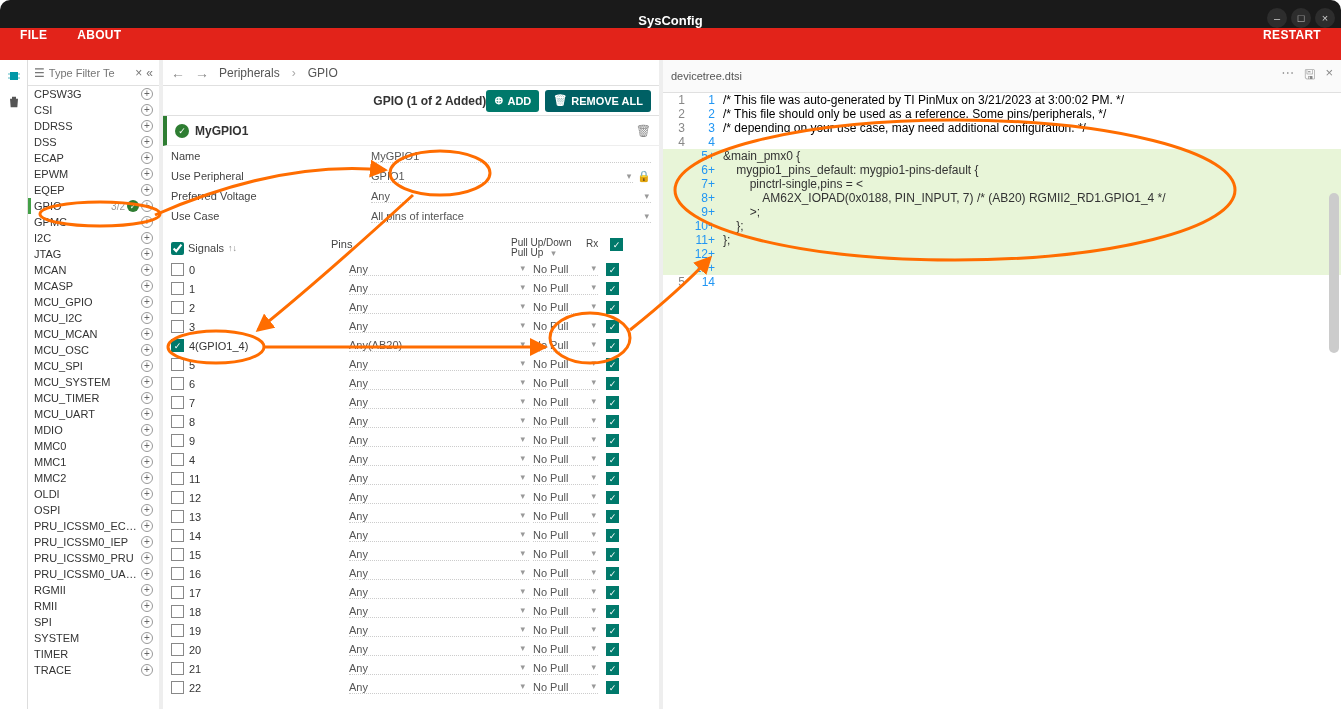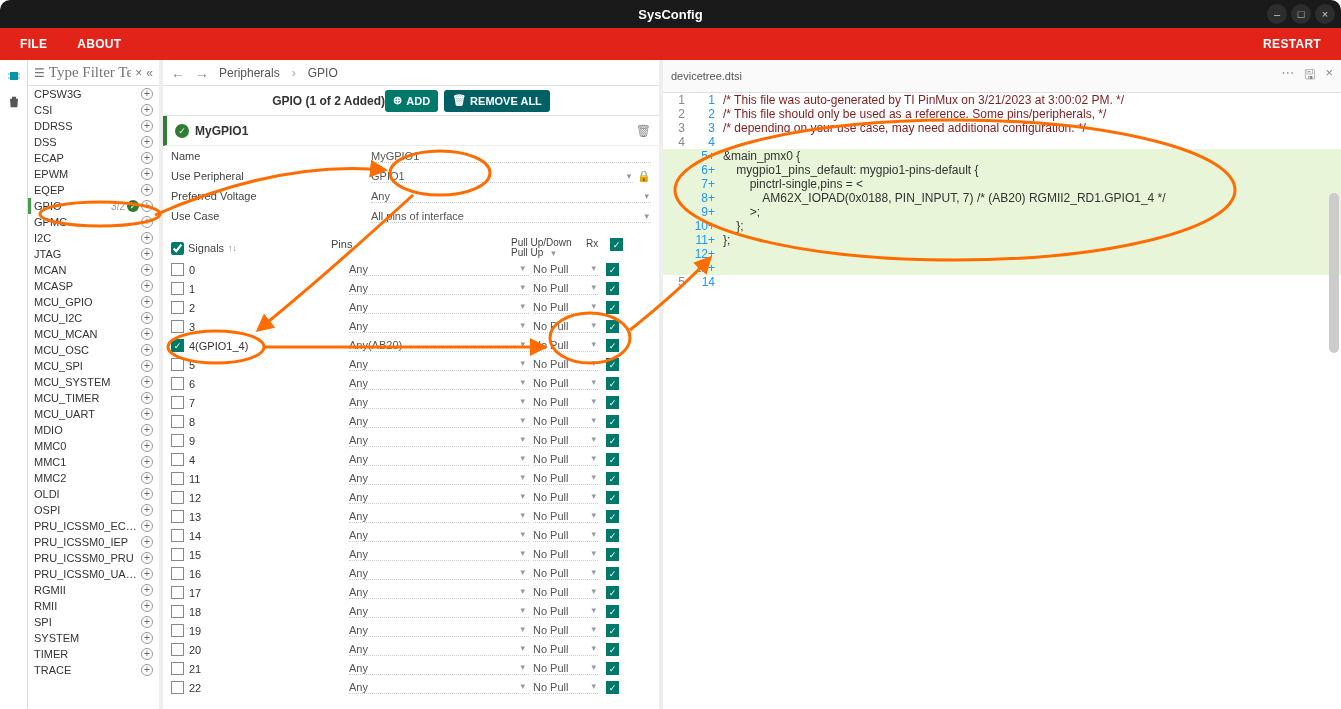--- a/index.html
+++ b/index.html
@@ -1,42 +1,42 @@
 <!DOCTYPE html>
 <html><head>
 <meta charset="utf-8">
 <style>
 * { box-sizing: border-box; margin: 0; padding: 0; font-family: "Helvetica Neue", Arial, sans-serif; }
 body { background: #fff; font-size: 12px; color: #333; }
 .window { width: 1341px; height: 709px; display: flex; flex-direction: column; position: relative; overflow: hidden; }
-.titlebar { background: #1a1a1a; color: #fff; height: 28px; display: flex; align-items: center; justify-content: center; position: relative; border-radius: 10px 10px 0 0;}
+.titlebar { background: #1a1a1a; color: #fff; height: 28px; display: flex; align-items: flex-end; justify-content: center; position: relative; border-radius: 10px 10px 0 0;}
 .titlebar-title { font-size: 13px; font-weight: 600; }
 .window-controls { position: absolute; right: 6px; display: flex; gap: 4px; }
 .wc { width: 20px; height: 20px; border-radius: 50%; background: #2d2d2d; display:flex; align-items:center; justify-content:center; color:#ccc; font-size:11px;}
-.menubar { background: #e2231a; color: #fff; height: 32px; display: flex; align-items: center; padding: 8px 20px; justify-content: space-between; }
+.menubar { background: #e2231a; color: #fff; height: 32px; display: flex; padding: 0 20px; justify-content: space-between; }
 .menubar-left { display: flex; gap: 30px; }
 .menubar-item { font-size: 12px; font-weight: 600; letter-spacing: .3px; cursor: pointer; }
 .content { flex: 1; display: flex; min-height: 0; }
 .narrow-rail { width: 28px; background: #fff; border-right: 1px solid #ddd; display: flex; flex-direction: column; align-items: center; padding-top: 8px; gap: 10px; }
 .rail-ico { width: 16px; height: 16px; color: #0097a7; }
 .sidebar { width: 135px; border-right: 4px solid #eee; display: flex; flex-direction: column; }
 .sidebar-filter { height: 26px; display: flex; align-items: center; padding: 0 6px; border-bottom: 1px solid #e0e0e0; gap: 4px; color:#777;}
-.filter-input { flex:1; border:none; font-size:15px; color:#999; outline:none; min-width:0;font-family:Liberation Serif, serif;}
+.filter-input { flex:1; border:none; font-size:11px; color:#999; outline:none; min-width:0;}
 .sidebar-list { flex:1; overflow-y: auto; }
 .srow { height: 16px; display: flex; align-items: center; padding: 0 6px; font-size: 11px; cursor: pointer; position: relative;}
 .srow .label { flex:1; white-space: nowrap; overflow: hidden; text-overflow: ellipsis;}
 .srow .frac { color:#999; font-size:10px; margin-right:2px;}
 .srow .check { width:12px; height:12px; border-radius:50%; background:#2e7d32; display:flex; align-items:center; justify-content:center; color:#fff; font-size:8px; margin-right:2px;}
 .srow .plus { width:12px; height:12px; border:1px solid #999; border-radius:50%; color:#666; display:flex; align-items:center; justify-content:center; font-size:10px; line-height:1;}
 .srow.sel { border-left: 3px solid #43a047; padding-left:3px;}
 .main { width: 500px; border-right: 4px solid #eee; display:flex; flex-direction:column; min-height:0;}
 .breadcrumb { height:26px; display:flex; align-items:center; padding:0 8px; gap:10px; border-bottom:1px solid #e0e0e0; color:#555; font-size:12px;}
 .crumb-nav { color:#888; cursor:pointer; font-size:14px;}
 .crumb-sep::before { content:"›"; color:#aaa; margin:0 2px;}
-.panel-header { height:30px; display:flex; align-items:center; padding:0 8px; justify-content:center; border-bottom:1px solid #e0e0e0;}
+.panel-header { height:30px; display:flex; align-items:center; padding:0 8px; justify-content:flex-end; border-bottom:1px solid #e0e0e0;}
 .panel-title { font-size:12px; font-weight:600;}
 .panel-actions { display:flex; gap:6px;}
 .btn { height:22px; padding:0 8px; border-radius:3px; font-size:11px; color:#fff; display:flex; align-items:center; gap:4px; cursor:pointer; font-weight:600;}
 .btn-add { background:#00796b;}
 .btn-rem { background:#006064;}
 .instance-bar { height:30px; display:flex; align-items:center; padding:0 8px; border-bottom:1px solid #eee; gap:6px;}
 .inst-check { width:14px; height:14px; background:#2e7d32; border-radius:50%; color:#fff; display:flex; align-items:center; justify-content:center; font-size:9px;}
 .inst-name { font-weight:600; font-size:12px;}
 .trash { margin-left:auto; color:#888; cursor:pointer;}
 .form-area { padding:4px 8px;}
@@ -62,21 +62,21 @@
 .prx { margin-left:8px;}
 .code-pane { flex:1; display:flex; flex-direction:column; min-width:0;}
 .code-tab { height:26px; display:flex; align-items:center; padding:16px 8px; border-bottom:1px solid #e0e0e0; background:#fafafa; font-size:11px; color:#555; justify-content:space-between;}
 .code-tab-right { display:flex; gap:10px; color:#888; font-size:13px;}
 .code-body { flex:1; overflow:auto; font-family: "Courier New", monospace; font-size:12px; position:relative;}
 .code-line { display:flex; white-space:pre;}
 .gutter1,.gutter2 { width:30px; text-align:right; padding-right:8px; color:#2196f3; user-select:none;}
 .gutter1 { color:#888;}
 .code-txt { flex:1;}
 .hl { background:#e8f5d8;}
-.cmt { color:#7f1d1d;}
+.cmt { color:#000000;}
 .annot-layer { position:absolute; inset:0; pointer-events:none;}
 .annot-layer svg { width:100%; height:100%;}
 .ellipse { fill:none; stroke:#ff6d00; stroke-width:3;}
 .arrow { fill:none; stroke:#ff6d00; stroke-width:3; marker-end:url(#arrowhead);}
 .scrollbar-mini { position:absolute; right:2px; top:100px; width:10px; height:160px; background:#ccc; border-radius:5px;}
 </style>
 </head>
 <body>
 
 <div class="window">

